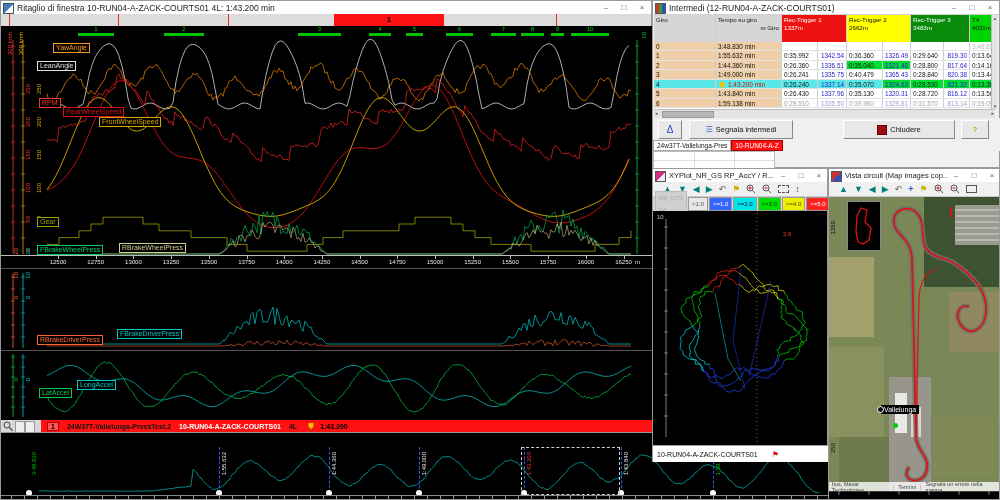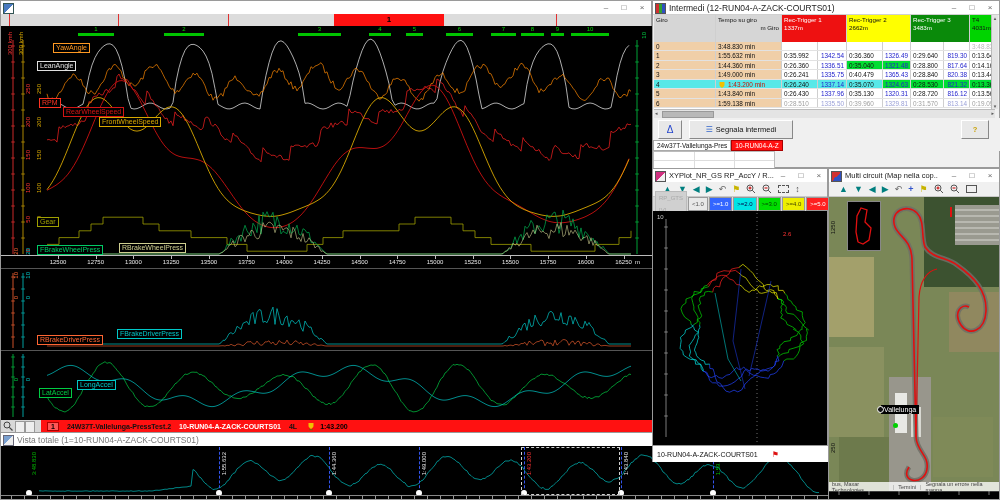--- a/index.html
+++ b/index.html
@@ -24,20 +24,21 @@
   svg{display:block;}
 </style>
 </head>
 <body>
 
 <div id="stage">
 
   <div class="win" id="mainwin" style="left:0;top:0;width:652px;height:432px;">
     <div class="titlebar">
       <span class="ticon" style="background:linear-gradient(135deg,#4a7ac0 50%,#fff 50%);border:1px solid #355;"></span>
+      <span>Ritaglio di finestra   10-RUN04-A-ZACK-COURTS01 4L: 1:43.200 min</span>
       <span class="winbtns">
           <span>–</span>
           <span>□</span>
           <span>×</span>
         </span>
     </div>
 
     <div style="position:absolute;left:0;top:13px;right:0;height:12px;background:#dcdcdc;border-bottom:1px solid #888;">
       <div style="position:absolute;left:8px;top:0;width:1px;height:12px;background:#e03030;"></div>
       <div style="position:absolute;left:117px;top:0;width:1px;height:12px;background:#e03030;"></div>
@@ -249,29 +250,20 @@
               <rect x="3.4" y="5" width="1.2" height="2" fill="#f0c000"></rect>
               <rect x="2.2" y="7" width="3.6" height="1.3" fill="#8a5a00"></rect>
             </svg>
           <span style="color:#000;margin-left:5px;font-weight:bold;">1:43.200</span>
         </div>
       </div>
     </div>
   </div>
 
   <div class="win" id="vistawin" style="left:0;top:432px;width:830px;height:68px;">
-    <div class="titlebar" style="height:13px;color:#777;">
-      <span class="ticon" style="background:linear-gradient(135deg,#7aa0d0 50%,#eee 50%);border:1px solid #667;"></span>
-      <span>Vista totale (1=10-RUN04-A-ZACK-COURTS01)</span>
-      <span class="winbtns">
-          <span>–</span>
-          <span>□</span>
-          <span>×</span>
-        </span>
-    </div>
     <div id="vistabody" style="position:absolute;left:0;top:13px;width:828px;height:53px;background:#000;">
       <svg id="svgVista" width="828" height="53" style="position:absolute;left:0;top:0;">
           <polyline points="38.0,44.8 40.0,44.9 42.0,45.1 44.0,44.8 46.0,44.9 48.0,45.0 50.0,45.0 52.0,45.2 54.0,45.0 56.0,45.2 58.0,45.1 60.0,45.2 62.0,45.1 64.0,45.3 66.0,44.8 68.0,44.8 70.0,45.1 72.0,45.2 74.0,45.1 76.0,45.2 78.0,45.1 80.0,45.2 82.0,45.1 84.0,44.9 86.0,44.9 88.0,45.2 90.0,45.3 92.0,44.7 94.0,45.2 96.0,44.9 98.0,45.2 100.0,44.9 102.0,45.2 104.0,45.1 106.0,44.9 108.0,45.2 110.0,44.9 112.0,44.8 114.0,45.0 116.0,45.0 118.0,45.3 120.0,45.2 122.0,45.0 124.0,45.2 126.0,45.0 128.0,45.2 130.0,44.8 132.0,45.3 134.0,45.2 136.0,45.0 138.0,44.7 140.0,45.2 142.0,45.2 144.0,44.9 146.0,45.2 148.0,44.8 150.0,45.0 152.0,44.9 154.0,44.3 156.0,44.2 158.0,44.3 160.0,44.0 162.0,43.6 164.0,43.2 166.0,43.3 168.0,42.7 170.0,42.7 172.0,42.6 174.0,41.8 176.0,41.6 178.0,41.7 180.0,41.3 182.0,41.1 184.0,41.0 186.0,40.9 188.0,40.3 190.0,40.1 192.0,23.5 194.0,24.7 196.0,27.3 198.0,30.7 200.0,31.9 202.0,34.8 204.0,37.2 206.0,38.5 208.0,40.7 210.0,41.7 212.0,43.7 214.0,43.1 216.0,42.9 218.0,41.6 220.0,41.2 222.0,39.2 224.0,38.4 226.0,35.2 228.0,33.9 230.0,30.2 232.0,27.5 234.0,26.8 236.0,22.8 238.0,21.4 240.0,19.7 242.0,17.9 244.0,16.5 246.0,15.5 248.0,14.9 250.0,14.4 252.0,15.5 254.0,17.2 256.0,17.5 258.0,18.7 260.0,21.0 262.0,22.6 264.0,24.2 266.0,25.5 268.0,28.3 270.0,29.7 272.0,30.4 274.0,31.7 276.0,33.5 278.0,34.8 280.0,34.4 282.0,33.8 284.0,33.4 286.0,31.5 288.0,30.6 290.0,28.1 292.0,26.6 294.0,24.1 296.0,21.7 298.0,20.4 300.0,17.4 302.0,15.7 304.0,13.9 306.0,13.0 308.0,10.7 310.0,9.4 312.0,9.7 314.0,11.0 316.0,10.2 318.0,10.7 320.0,12.2 322.0,14.4 324.0,16.7 326.0,19.2 328.0,21.4 330.0,25.1 332.0,27.0 334.0,30.6 336.0,31.8 338.0,33.3 340.0,35.8 342.0,36.8 344.0,37.9 346.0,38.8 348.0,39.9 350.0,40.0 352.0,37.7 354.0,37.5 356.0,36.3 358.0,35.2 360.0,32.0 362.0,30.3 364.0,27.8 366.0,27.1 368.0,24.5 370.0,22.5 372.0,21.3 374.0,20.8 376.0,18.6 378.0,18.6 380.0,18.2 382.0,19.1 384.0,19.4 386.0,21.4 388.0,22.3 390.0,23.5 392.0,26.9 394.0,28.6 396.0,31.3 398.0,32.6 400.0,34.1 402.0,36.2 404.0,36.8 406.0,39.9 408.0,40.8 410.0,39.9 412.0,39.5 414.0,39.3 416.0,38.6 418.0,37.0 420.0,34.9 422.0,34.1 424.0,31.5 426.0,28.1 428.0,25.3 430.0,23.7 432.0,21.3 434.0,19.0 436.0,15.5 438.0,14.6 440.0,12.0 442.0,10.7 444.0,11.0 446.0,10.6 448.0,10.6 450.0,11.3 452.0,12.7 454.0,13.9 456.0,15.9 458.0,16.6 460.0,19.3 462.0,21.7 464.0,23.9 466.0,24.8 468.0,28.3 470.0,29.5 472.0,31.5 474.0,32.6 476.0,32.9 478.0,33.3 480.0,33.8 482.0,32.4 484.0,32.5 486.0,30.6 488.0,29.9 490.0,28.5 492.0,26.8 494.0,23.6 496.0,21.7 498.0,20.5 500.0,18.7 502.0,17.0 504.0,15.0 506.0,15.0 508.0,15.0 510.0,13.7 512.0,15.0 514.0,16.0 516.0,16.1 518.0,18.9 520.0,19.6 522.0,21.8 524.0,25.3 526.0,27.7 528.0,30.1 530.0,32.4 532.0,34.3 534.0,35.7 536.0,38.4 538.0,40.3 540.0,42.4 542.0,41.4 544.0,43.3 546.0,43.4 548.0,43.2 550.0,40.6 552.0,39.7 554.0,37.6 556.0,35.6 558.0,34.2 560.0,31.2 562.0,29.4 564.0,27.5 566.0,25.3 568.0,22.0 570.0,20.4 572.0,19.4 574.0,18.0 576.0,17.9 578.0,16.0 580.0,17.2 582.0,16.3 584.0,18.8 586.0,19.3 588.0,21.6 590.0,22.8 592.0,23.6 594.0,26.2 596.0,27.8 598.0,30.8 600.0,32.2 602.0,33.1 604.0,35.0 606.0,35.8 608.0,36.2 610.0,35.7 612.0,33.8 614.0,32.9 616.0,32.6 618.0,31.6 620.0,29.6 622.0,27.9 624.0,23.8 626.0,22.0 628.0,20.5 630.0,16.7 632.0,16.0 634.0,13.2 636.0,12.6 638.0,10.1 640.0,8.8 642.0,9.1 644.0,9.6 646.0,9.8 648.0,10.6 650.0,11.1 652.0,14.5 654.0,16.1 656.0,17.2 658.0,19.7 660.0,22.4 662.0,26.0 664.0,27.3 666.0,29.5 668.0,32.7 670.0,34.1 672.0,36.4 674.0,37.2 676.0,37.9 678.0,37.3 680.0,38.1 682.0,37.0 684.0,36.1 686.0,33.8 688.0,33.7 690.0,30.7 692.0,30.1 694.0,26.4 696.0,25.9 698.0,23.5 700.0,22.0 702.0,19.7 704.0,20.0 706.0,18.6 708.0,18.7 710.0,19.6 712.0,20.0 714.0,21.0 716.0,21.3 718.0,21.9 720.0,25.7 722.0,26.6 724.0,28.2 726.0,30.4 728.0,34.1 730.0,35.0 732.0,36.7 734.0,39.3 736.0,40.6 738.0,41.2 740.0,41.6 742.0,42.3 744.0,41.6 746.0,39.4 748.0,38.1 750.0,36.3 752.0,34.6 754.0,32.5 756.0,29.8 758.0,27.6 760.0,25.9 762.0,23.2 764.0,19.8 766.0,17.2 768.0,15.6 770.0,13.9 772.0,13.6 774.0,12.0 776.0,12.4 778.0,11.8 780.0,13.3 782.0,12.7 784.0,14.7 786.0,15.1 788.0,18.0 790.0,19.1 792.0,22.1 794.0,23.8 796.0,26.0 798.0,28.4 800.0,32.4 802.0,35.0 804.0,37.3 806.0,40.4 808.0,41.7 810.0,43.4 812.0,45.3 814.0,46.1 816.0,46.6 818.0,46.5" fill="none" stroke="#00a8a8" stroke-width="0.8"></polyline>
         </svg>
       <div id="vistalaps">
           <span class="vnum" style="left: 30px; top: 6px; color: rgb(0, 187, 0);">3:48.830</span>
           <div style="position: absolute; left: 25px; top: 44px; width: 6px; height: 6px; background: rgb(255, 255, 255); border-radius: 50%;"></div>
           <div style="position: absolute; left: 218px; top: 1px; width: 1px; height: 46px; border-left: 1px dashed rgb(51, 85, 238);"></div>
           <span class="vnum" style="left: 220px; top: 6px; color: rgb(232, 232, 232);">1:55.632</span>
           <div style="position: absolute; left: 215px; top: 44px; width: 6px; height: 6px; background: rgb(255, 255, 255); border-radius: 50%;"></div>
@@ -618,20 +610,24 @@
       <div style="position:absolute;left:8px;top:1px;width:50px;height:5px;background:#b8b8b8;border:1px solid #999;"></div>
       <span style="position:absolute;right:1px;">▸</span>
     </div>
 
     <div style="position:absolute;left:0;top:117px;width:348px;height:22px;background:#f0f0f0;">
       <div class="btn" style="position:absolute;left:5px;top:2px;width:22px;height:17px;color:#2244cc;font-size:10px;">Δ</div>
       <div class="btn" style="position:absolute;left:36px;top:2px;width:102px;height:17px;">
         <span style="color:#3366cc;font-size:8px;">☰</span>
         <span>Segnala intermedi</span>
       </div>
+      <div class="btn" style="position:absolute;left:190px;top:2px;width:110px;height:17px;">
+        <span style="width:8px;height:8px;background:#a01010;border:1px solid #600;display:inline-block;"></span>
+        <span>Chiudere</span>
+      </div>
       <div class="btn" style="position:absolute;left:308px;top:2px;width:26px;height:17px;color:#c8a000;font-weight:bold;">?</div>
     </div>
 
     <div style="position:absolute;left:0;top:139px;width:348px;height:11px;background:#f0f0f0;display:flex;font-size:6.5px;line-height:10px;">
       <span style="background:#fff;border:1px solid #aaa;padding:0 3px;color:#111;">24w37T-Vallelunga-Pres</span>
       <span style="background:#ff1111;border:1px solid #aa0000;padding:0 3px;color:#fff;">10-RUN04-A-Z</span>
     </div>
 
     <div style="position:absolute;left:0;top:150px;width:120px;height:17px;background:#fff;border:1px solid #bbb;">
       <div style="position:absolute;left:0;top:8px;width:100%;height:1px;background:#ddd;"></div>
@@ -724,21 +720,21 @@
     </div>
     <div style="position:absolute;left:0;top:276px;width:176px;height:17px;background:#fff;border-top:1px solid #999;display:flex;align-items:center;font-size:7px;color:#111;padding-left:4px;box-sizing:border-box;">
       <span>10-RUN04-A-ZACK-COURTS01</span>
       <span style="color:#dd1111;margin-left:14px;font-size:8px;">⚑</span>
     </div>
   </div>
 
   <div class="win" id="mapwin" style="left:828px;top:168px;width:172px;height:332px;background:#f0f0f0;">
     <div class="titlebar">
       <span class="ticon" style="background:linear-gradient(135deg,#d03030 50%,#3050c0 50%);border:1px solid #555;"></span>
-      <span style="font-size:7.5px;">Multi circuit   (Map nella cop..</span>
+      <span style="font-size:7.5px;">Vista circuit   (Map images cop..</span>
       <span class="winbtns">
           <span>–</span>
           <span>□</span>
           <span>×</span>
         </span>
     </div>
     <div class="toolbar" style="top:13px;height:15px;">
       <span class="tbico">▲</span>
       <span class="tbico">▼</span>
       <span class="tbico">◀</span>

